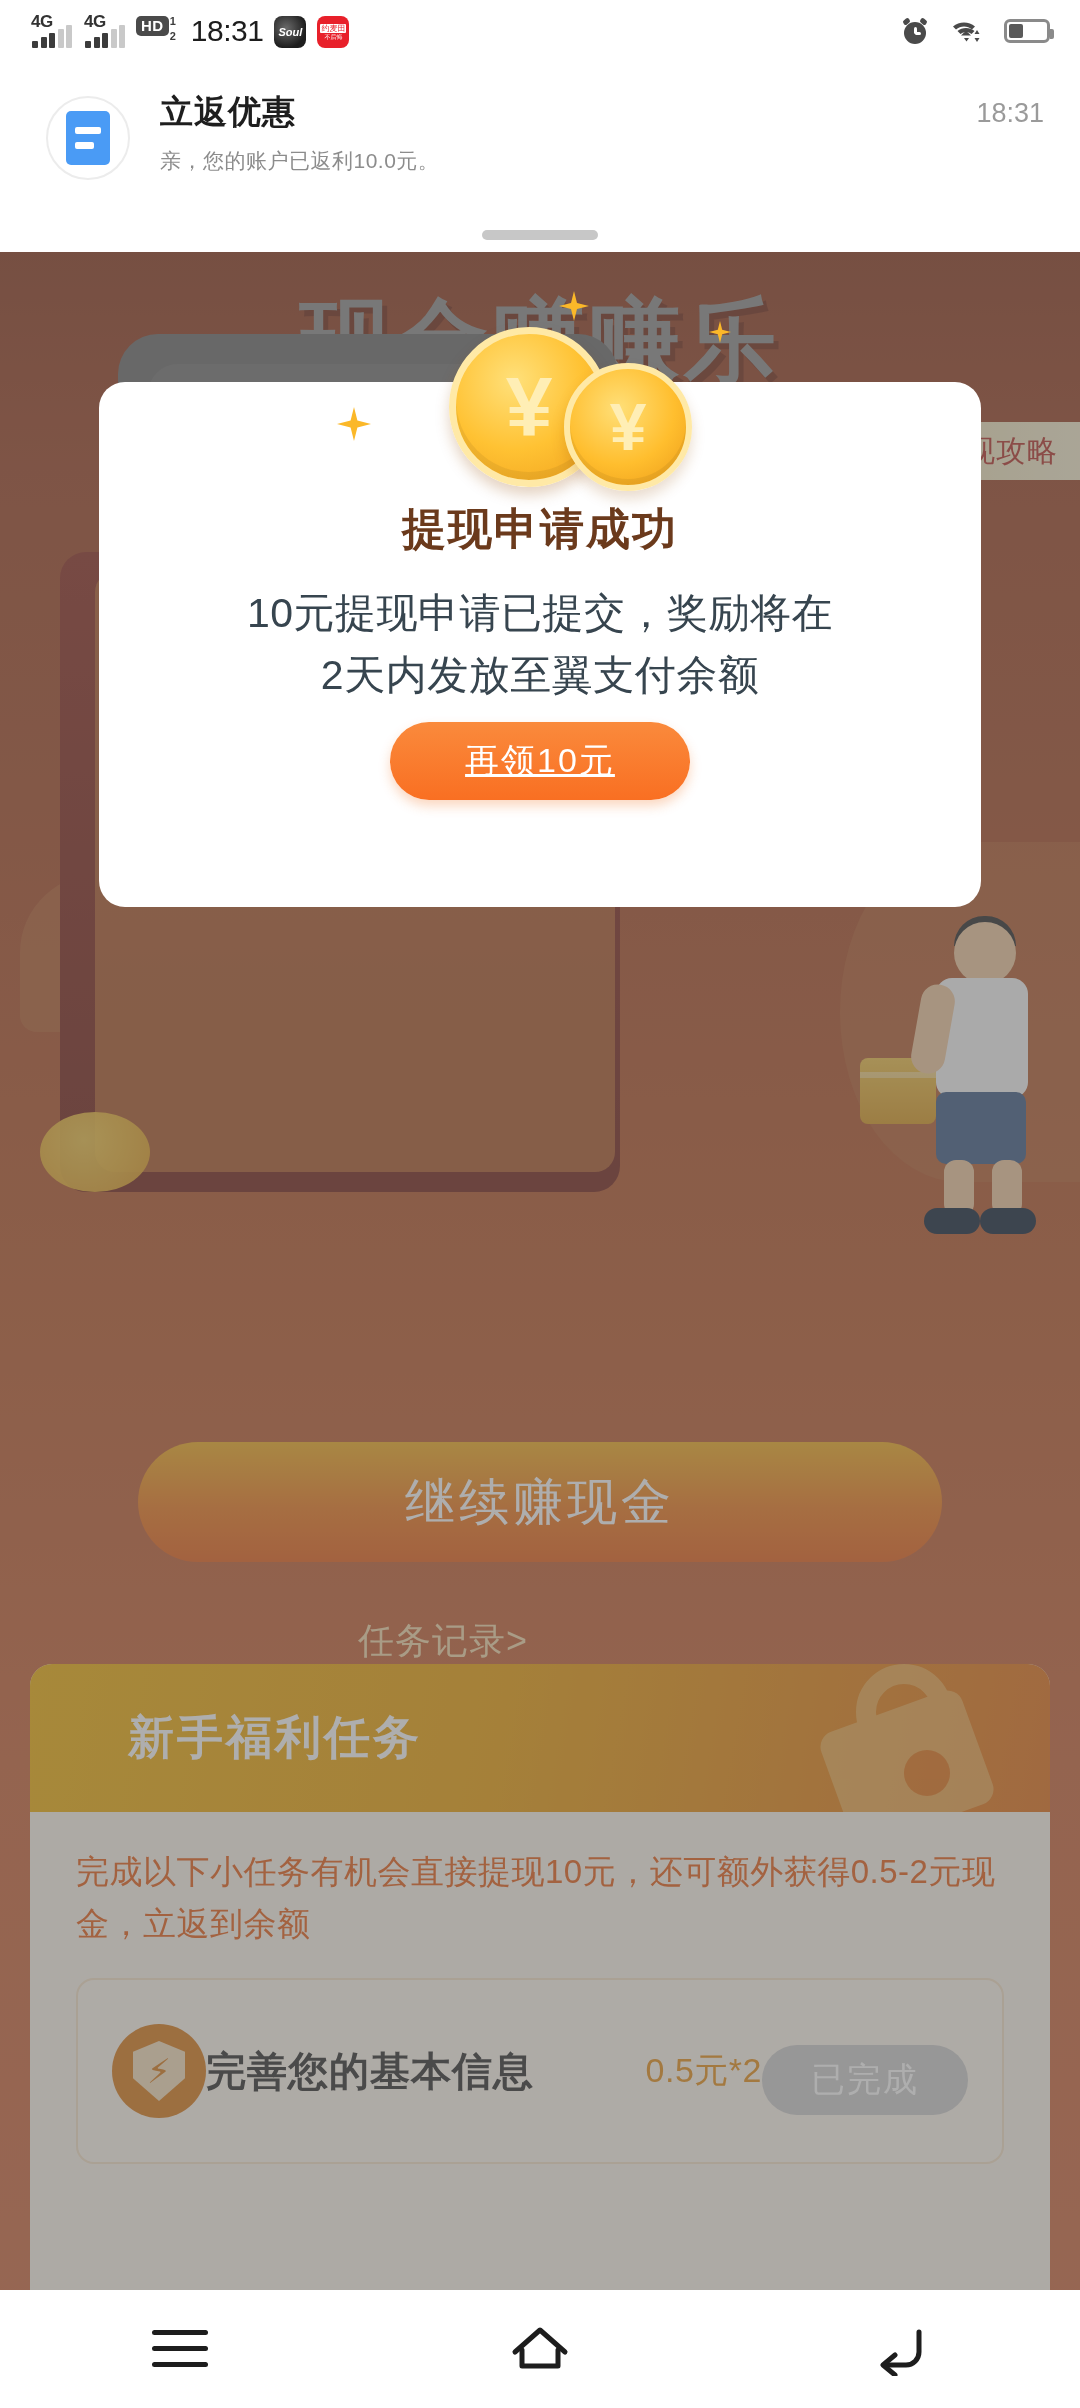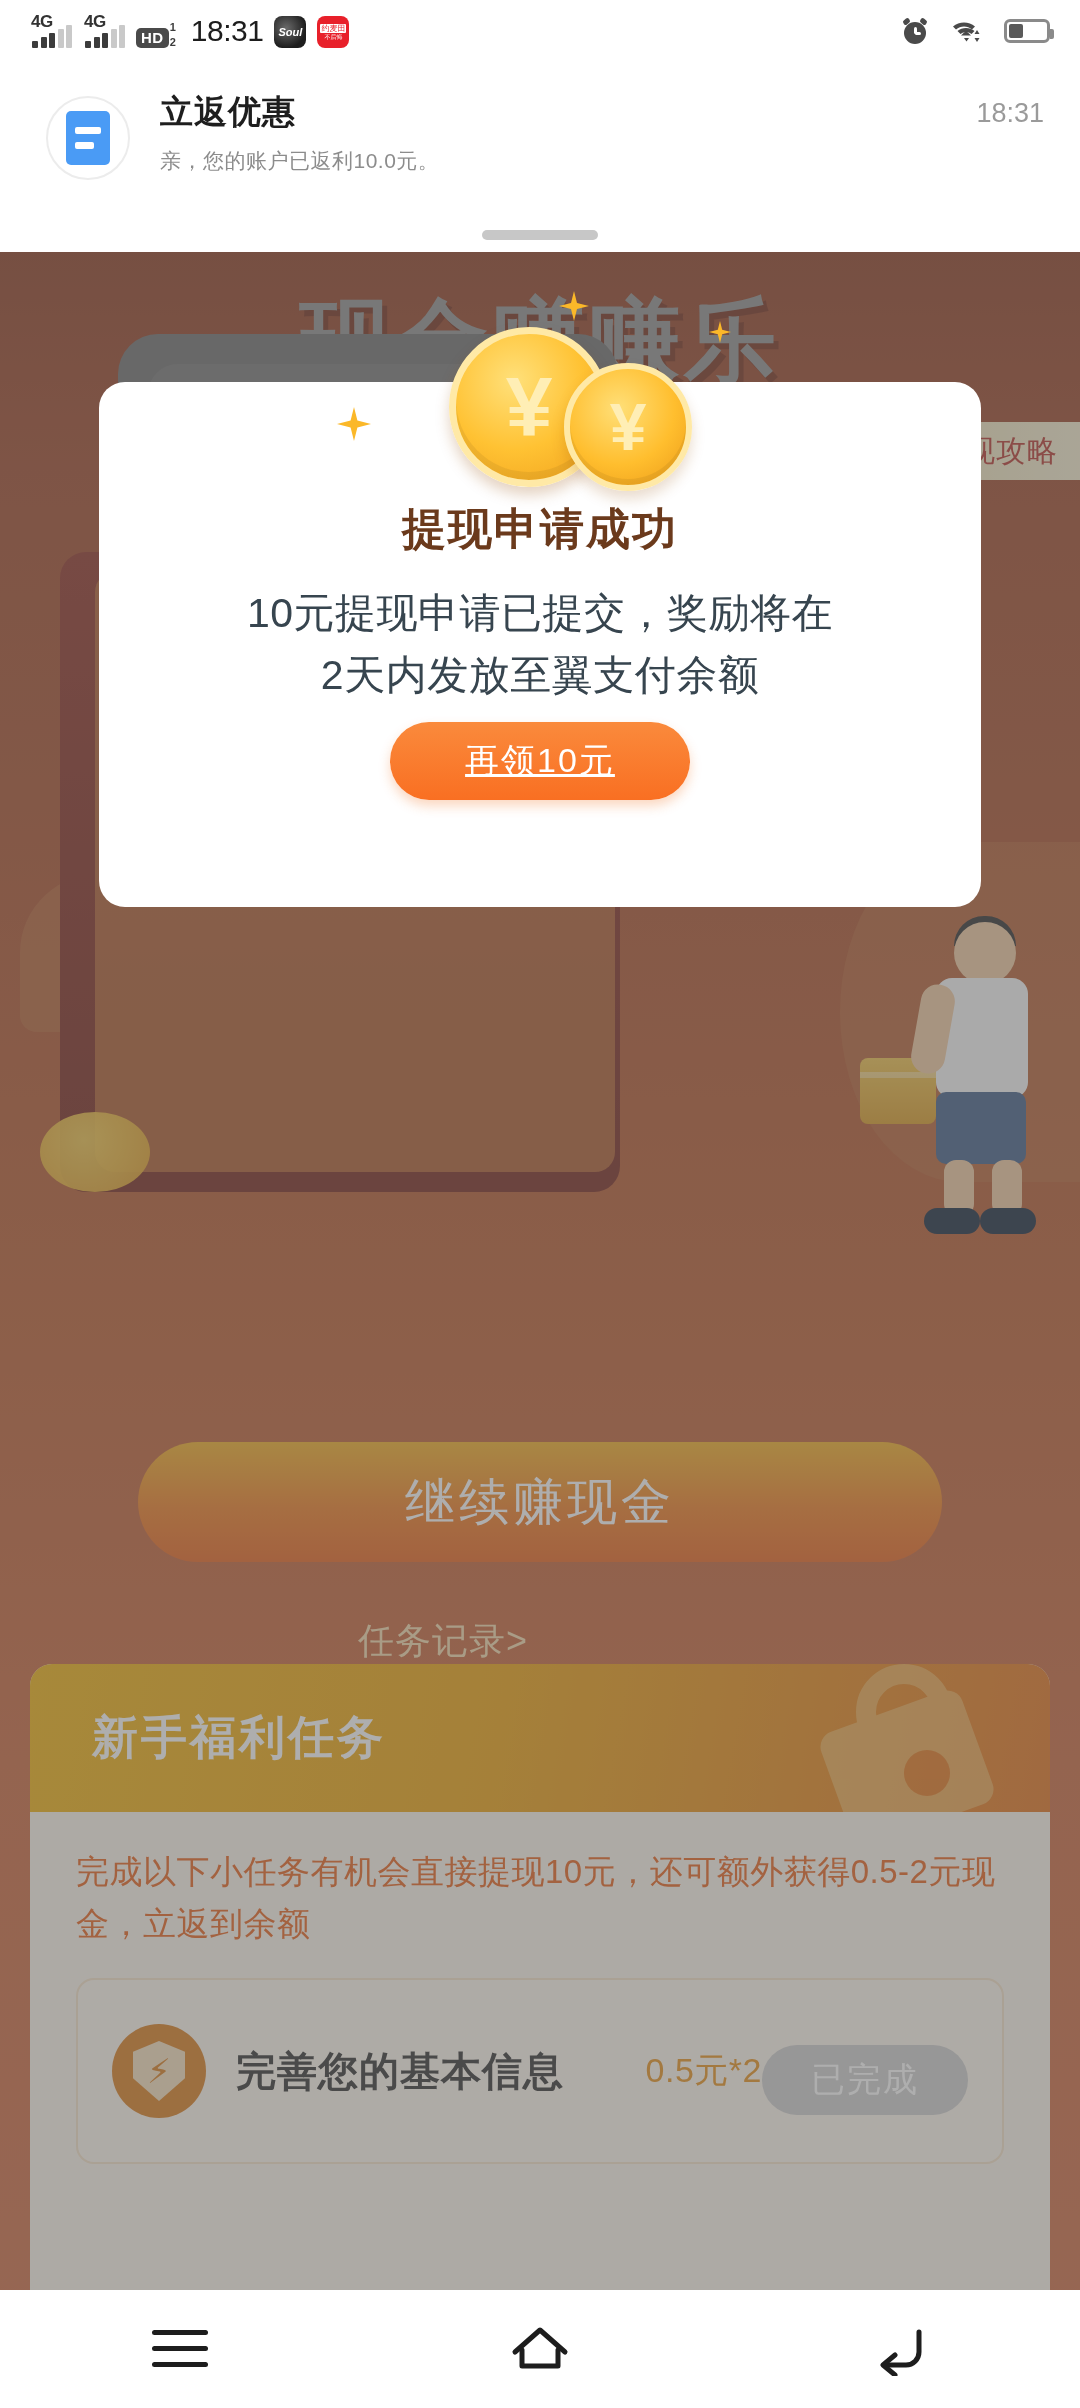--- a/index.html
+++ b/index.html
@@ -23,21 +23,21 @@
   .net{ display:flex; align-items:flex-end; position:relative; height:34px; }
   .net .g{ font-size:17px; font-weight:700; color:#333; position:absolute; top:-2px; left:1px; letter-spacing:-0.5px;}
   .bars{ display:flex; align-items:flex-end; gap:2.5px; margin-top:16px; margin-left:2px;}
   .bars i{ display:block; width:6px; background:#3c3c3c; border-radius:1px;}
   .bars i:nth-child(1){height:7px;}
   .bars i:nth-child(2){height:11px;}
   .bars i:nth-child(3){height:15px;}
   .bars i:nth-child(4){height:19px; background:#c9c9c9;}
   .bars i:nth-child(5){height:23px; background:#c9c9c9;}
 
-  .hdicon{ display:flex; align-items:flex-end; height:32px;}
+  .hdicon{ display:flex; align-items:flex-start; height:32px;}
   .hdbox{
     background:#4a4a4a; color:#fff; font-size:15px; font-weight:700;
     border-radius:5px; padding:2px 5px; line-height:1.05; letter-spacing:0.5px;
   }
   .hdsup{ display:flex; flex-direction:column; font-size:11px; font-weight:700; color:#3c3c3c;
           line-height:1; margin-left:1px; height:26px; justify-content:space-between;}
 
   .clock-time{ font-size:30px; color:#1d1d1d; font-weight:500; letter-spacing:-0.5px; margin-left:4px;}
 
   .appicon{ width:32px; height:32px; border-radius:8px; display:flex;
@@ -230,21 +230,21 @@
   .task-card{
     position:absolute; z-index:30; left:30px; top:1412px; width:1020px; height:760px;
     background:#fdf6ec; border-radius:22px; overflow:hidden;
   }
   .task-head{
     position:relative; height:148px;
     background:linear-gradient(100deg,#f0b10d 0%,#eca00c 46%,#e2701a 100%);
     display:flex; align-items:center; padding-left:62px; overflow:hidden;
   }
   .task-head-title{ font-size:46px; font-weight:700; color:#ffffff; letter-spacing:3px;
-                    position:relative; z-index:2;}
+                    position:relative; z-index:2;margin-left:36px;}
   .head-deco{ position:absolute; right:56px; top:-18px; width:168px; height:190px; z-index:1; opacity:.55;}
   .head-deco .body{ position:absolute; left:6px; top:62px; width:150px; height:120px;
                     background:#f6c97a; border-radius:16px; transform:rotate(-20deg);}
   .head-deco .hook{ position:absolute; left:30px; top:18px; width:96px; height:96px;
                     border:20px solid #f6c97a; border-radius:50%; }
   .head-deco .hole{ position:absolute; left:78px; top:104px; width:46px; height:46px;
                     background:#e2701a; border-radius:50%;}
 
   .task-desc{
     padding:34px 46px 0 46px; font-size:33px; line-height:52px; color:#e8601a;
@@ -255,21 +255,21 @@
     border-radius:18px; height:186px; display:flex; align-items:center; padding:0 34px;
   }
   .task-icon{
     width:94px; height:94px; border-radius:50%; background:#da7b1b;
     display:flex; align-items:center; justify-content:center; flex:0 0 auto;
   }
   .shield{ width:52px; height:60px; background:#f6e0bd;
            clip-path:polygon(50% 0%,100% 18%,100% 62%,50% 100%,0% 62%,0% 18%);
            display:flex; align-items:center; justify-content:center;}
   .shield span{ color:#da7b1b; font-size:34px; font-weight:700; line-height:1;}
-  .task-texts{ margin-left:30px; flex:1;}
+  .task-texts{ flex:1;}
   .task-name{ font-size:40px; font-weight:700; color:#2f2f2f; letter-spacing:1px;}
   .task-sub{ font-size:32px; color:#a9a9a9; margin-top:12px; letter-spacing:0.5px;}
   .task-right{ display:flex; flex-direction:row; align-items:center; flex:0 0 auto;}
   .task-reward{ font-size:34px; color:#e8901a; letter-spacing:0.5px;}
   .task-btn{
     margin-top:18px; width:206px; height:70px; border-radius:35px;
     background:#cfcfcf; color:#ffffff; font-size:34px;
     display:flex; align-items:center; justify-content:center; letter-spacing:2px;
     border:none;
   }

